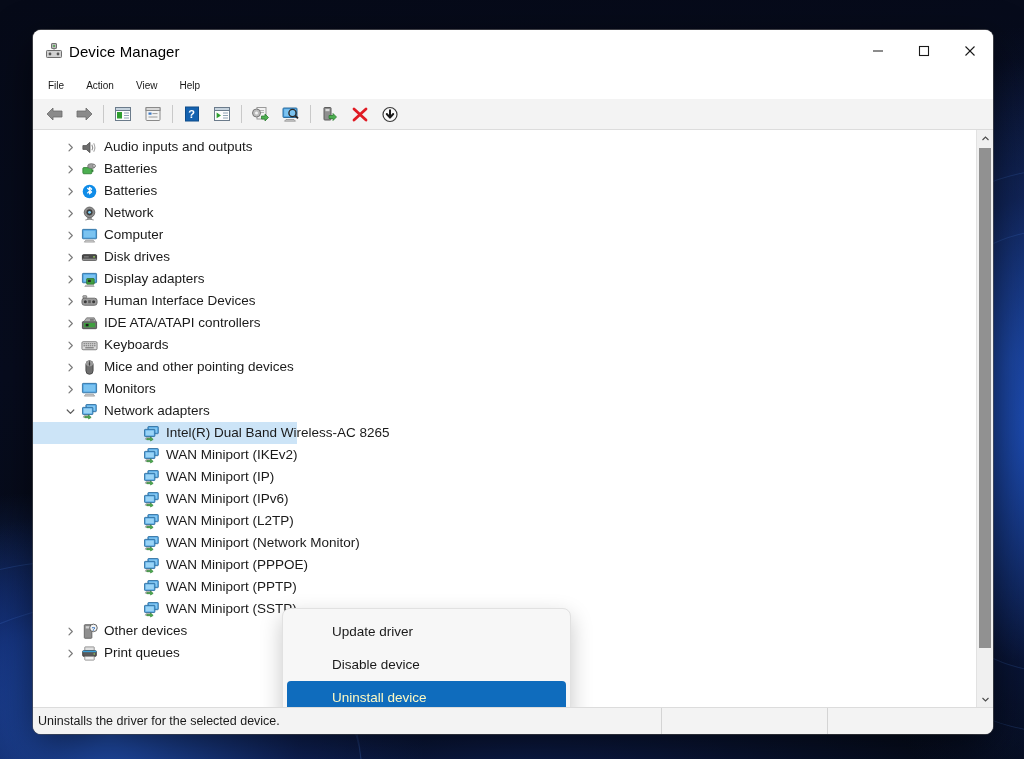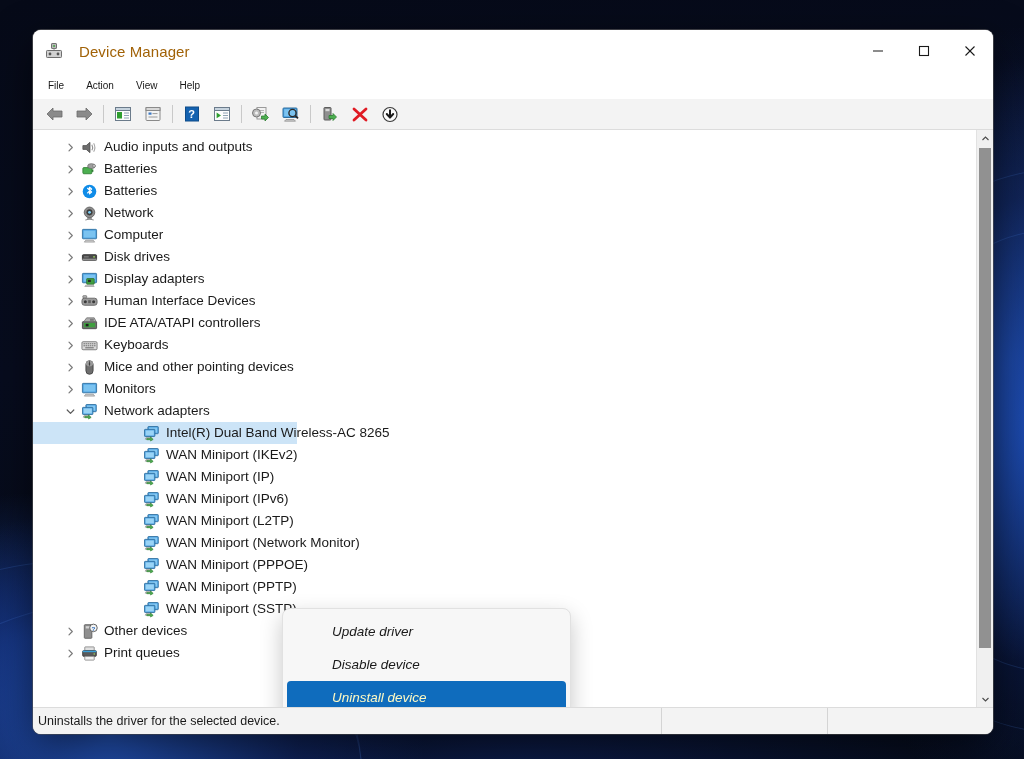--- a/index.html
+++ b/index.html
@@ -59,23 +59,23 @@
   }
   #title-icon {
     margin-left: 12px;
     width: 18px;
     height: 18px;
     display: flex;
     align-items: center;
     justify-content: center;
   }
   #title-text {
-    margin-left: 16px;
+    margin-left: 6px;
     font-size: 15px;
-    color: #a16207;
+    color: #000000;
     letter-spacing: 0.1px;
   }
   #caption-buttons {
     position: absolute;
     right: 0;
     top: 0;
     height: 42px;
     display: flex;
   }
   .cap-btn {
@@ -237,21 +237,20 @@
     position: absolute;
     left: 249px;
     top: 478px;
     width: 287px;
     background: #f7f7f7;
     border: 1px solid #e1e1e1;
     border-radius: 8px;
     box-shadow: 0 8px 22px rgba(0,0,0,0.22);
     padding: 6px 0 8px 0;
     z-index: 40;
-    font-style: italic;
   }
   .ctx-item {
     height: 33px;
     display: flex;
     align-items: center;
     padding-left: 45px;
     font-size: 13.5px;
     color: #1a1a1a;
     cursor: default;
     margin: 0 4px;

